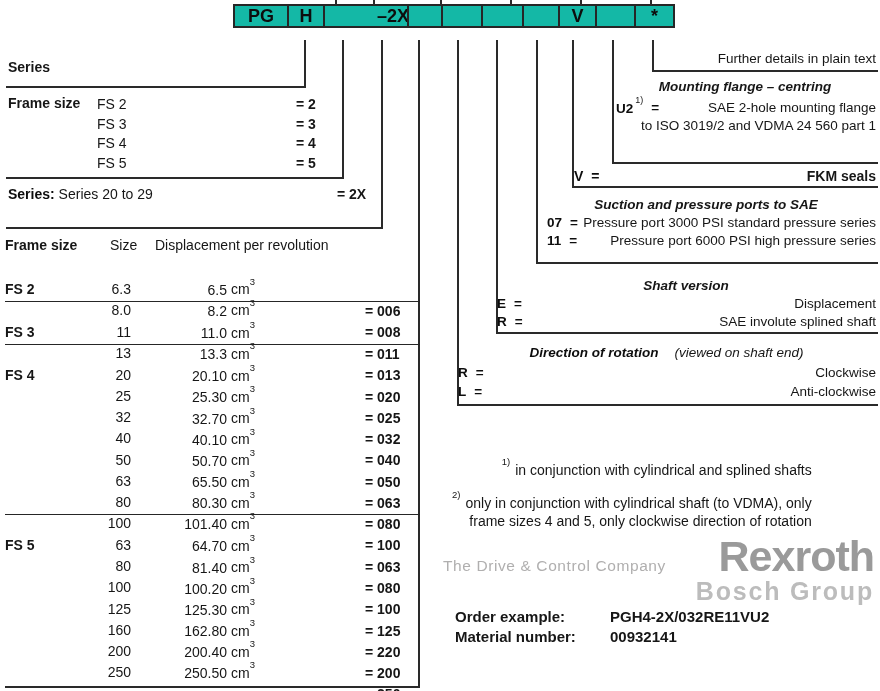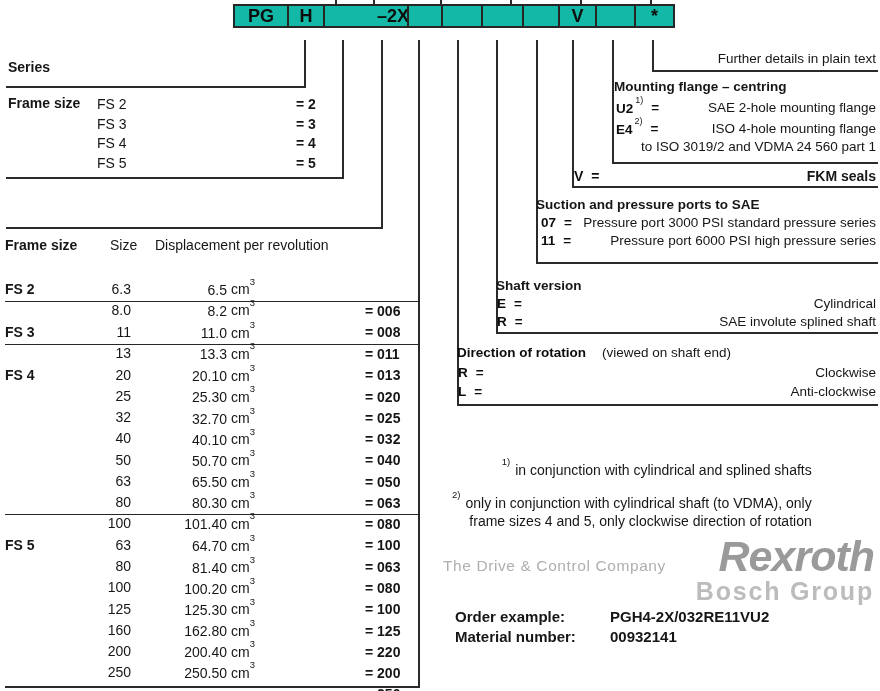--- a/index.html
+++ b/index.html
@@ -54,50 +54,50 @@
   }
   .c-frame { font-weight:bold; }
   .c-size  { text-align:right; }
   .c-disp  { text-align:right; }
   .c-disp .du { margin-left:4px; }
   .c-disp sup { font-size:9.5px; position:relative; top:-4px; }
   .c-code  { font-weight:bold; text-align:left;margin-top:44px; }
 
   
   .rsec { position:absolute; right:4px; }
-  .rtitle { font-weight:bold; text-align:left; white-space:nowrap; }
+  .rtitle { font-weight:bold; text-align:center; white-space:nowrap;font-style:italic; }
   .kvrow { display:flex; justify-content:space-between; align-items:baseline; white-space:nowrap; }
   .kv-key b { font-weight:bold; }
   .kv-eq { margin-left:8px; }
   .kv-key sup { font-size:9px; position:relative; top:-4px; margin-left:2px; }
   .kv-text.bold { font-weight:bold; }
 
   .further { left:653px; top:51px; text-align:right; font-size:13.5px; }
   .mflange { left:614px; top:78px; font-size:13.5px; line-height:17.6px; }
   .mflange .kvrow { padding-left:2px; }
   .mf-note { text-align:right; white-space:nowrap; }
   .fkm     { left:574px; top:168px; font-size:14px; line-height:17px; }
   .ports   { left:536px; top:196px; font-size:13.5px; line-height:18px; }
-  .ports .kvrow { padding-left:5px; }
+  .ports .kvrow { padding-left:11px; }
   .shaft   { left:496px; top:277px; font-size:13.5px; line-height:18px; }
   .shaft .kvrow { padding-left:1px; }
   .rot     { left:457px; top:343px; font-size:13.5px; line-height:19.5px; }
   .rot .kvrow { padding-left:1px; }
   .rot-note { font-weight:normal; margin-left:16px; }
 
   
   .footnotes { position:absolute; left:452px; top:456px; font-size:14px;text-align:right; }
   .footnote { margin-bottom:9px; }
   .fn-line { line-height:19px; white-space:nowrap; }
   .fn-line sup { font-size:9.5px; position:relative; top:-4px; margin-right:5px; }
   .fn-line.cont { padding-left:14px; }
 
   
   .tagline { position:absolute; left:443px; top:557px; font-size:15.5px; letter-spacing:0.6px; }
-  .logo-rexroth { position:absolute; right:6px; top:534px; font-size:43px; font-weight:bold; letter-spacing:-1px; line-height:44px;font-style:italic; }
+  .logo-rexroth { position:absolute; right:6px; top:534px; font-size:43px; font-weight:bold; letter-spacing:-1px; line-height:44px; }
   .logo-bosch   { position:absolute; right:6px; top:578px; font-size:25px; font-weight:bold; letter-spacing:1.8px; line-height:26px; }
   .order { position:absolute; left:455px; top:606px; font-size:15px; font-weight:bold; }
   .order-row { display:flex; height:20.5px; align-items:center; }
   .order-lbl { width:155px; }
 </style>
 </head>
 <body>
 
 <div class="page">
 
@@ -183,20 +183,25 @@
           <span class="fs-lbl">FS 4</span>
           <span class="fs-code">= 4</span>
         </div>
         <div class="fsrow">
           <span class="fs-lbl">FS 5</span>
           <span class="fs-code">= 5</span>
         </div>
       </div>
   </div>
 
+  <div class="s2x-row">
+    <b>Series:</b>
+    <span>Series 20 to 29</span>
+    <span class="s2x-code">= 2X</span>
+  </div>
 
   <div class="thead">
     <span class="h1">Frame size</span>
     <span class="h2">Size</span>
     <span class="h3">Displacement per revolution</span>
   </div>
   <div class="tbody">
       <div class="tgroup">
         <div class="trow">
           <span class="c-frame">FS 2</span>
@@ -344,24 +349,20 @@
     <span>Further details in plain text</span>
   </div>
 
   <div class="rsec mflange">
     <div class="rtitle">Mounting flange – centring</div>
     <div>
         <div class="kvrow">
           <span class="kv-key"><b>U2</b><sup>1)</sup><b class="kv-eq">=</b></span>
           <span class="kv-text">SAE 2-hole mounting flange</span>
         </div>
-        <div class="kvrow">
-          <span class="kv-key"><b>E4</b><sup>2)</sup><b class="kv-eq">=</b></span>
-          <span class="kv-text">ISO 4-hole mounting flange</span>
-        </div>
       </div>
     <div class="mf-note">to ISO 3019/2 and VDMA 24 560 part 1</div>
   </div>
 
   <div class="rsec fkm">
     <div>
         <div class="kvrow">
           <span class="kv-key"><b>V</b><b class="kv-eq">=</b></span>
           <span class="kv-text bold">FKM seals</span>
         </div>
@@ -380,21 +381,21 @@
           <span class="kv-text">Pressure port 6000 PSI high pressure series</span>
         </div>
       </div>
   </div>
 
   <div class="rsec shaft">
     <div class="rtitle">Shaft version</div>
     <div>
         <div class="kvrow">
           <span class="kv-key"><b>E</b><b class="kv-eq">=</b></span>
-          <span class="kv-text">Cylindrical</span>
+          <span class="kv-text">Displacement</span>
         </div>
         <div class="kvrow">
           <span class="kv-key"><b>R</b><b class="kv-eq">=</b></span>
           <span class="kv-text">SAE involute splined shaft</span>
         </div>
       </div>
   </div>
 
   <div class="rsec rot">
     <div class="rtitle">

